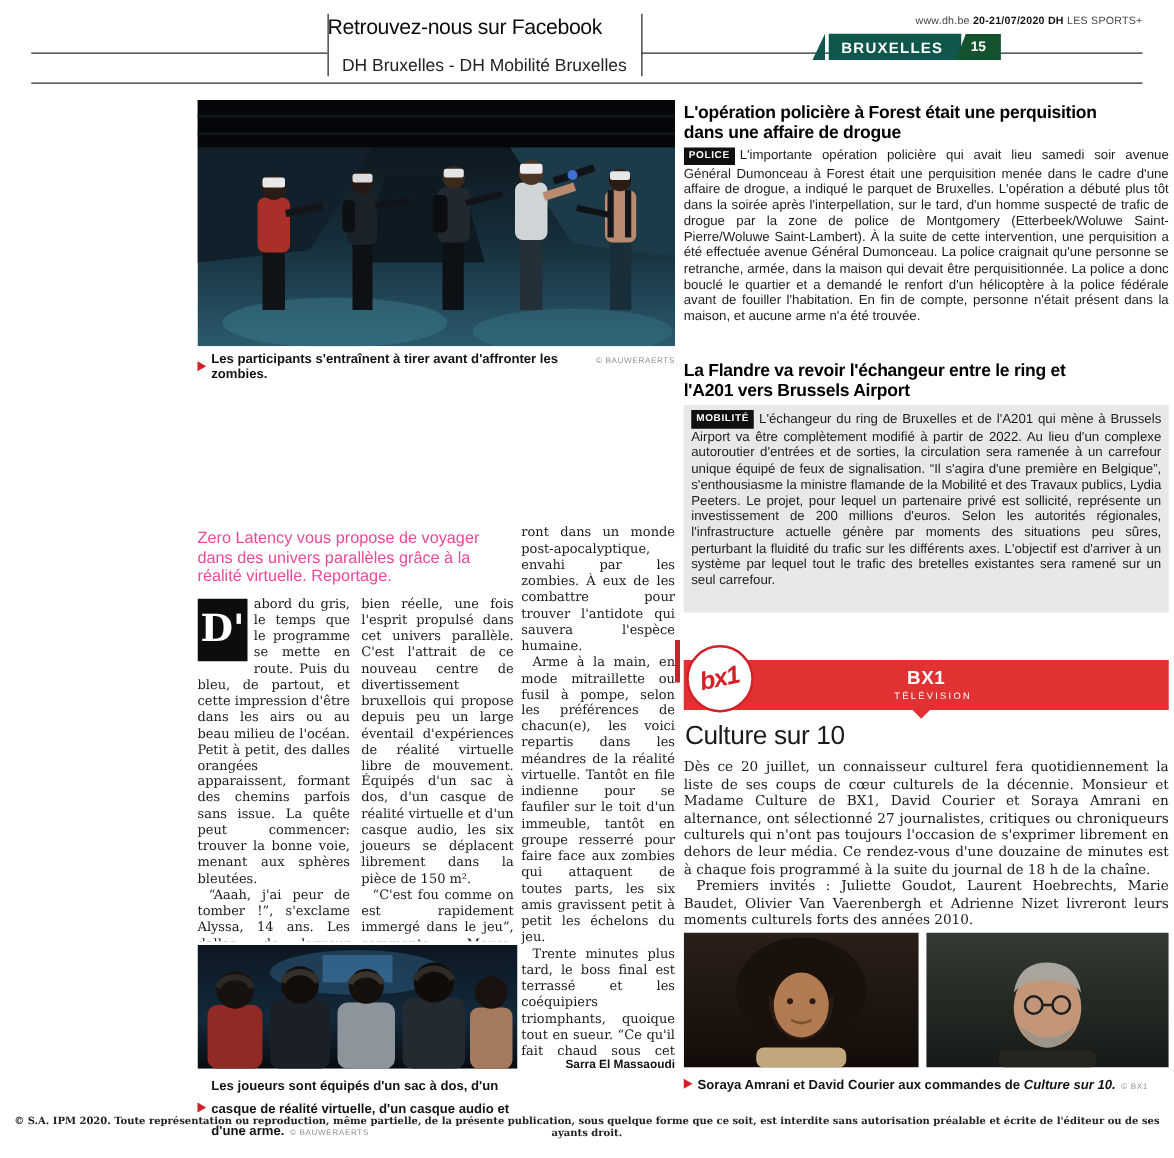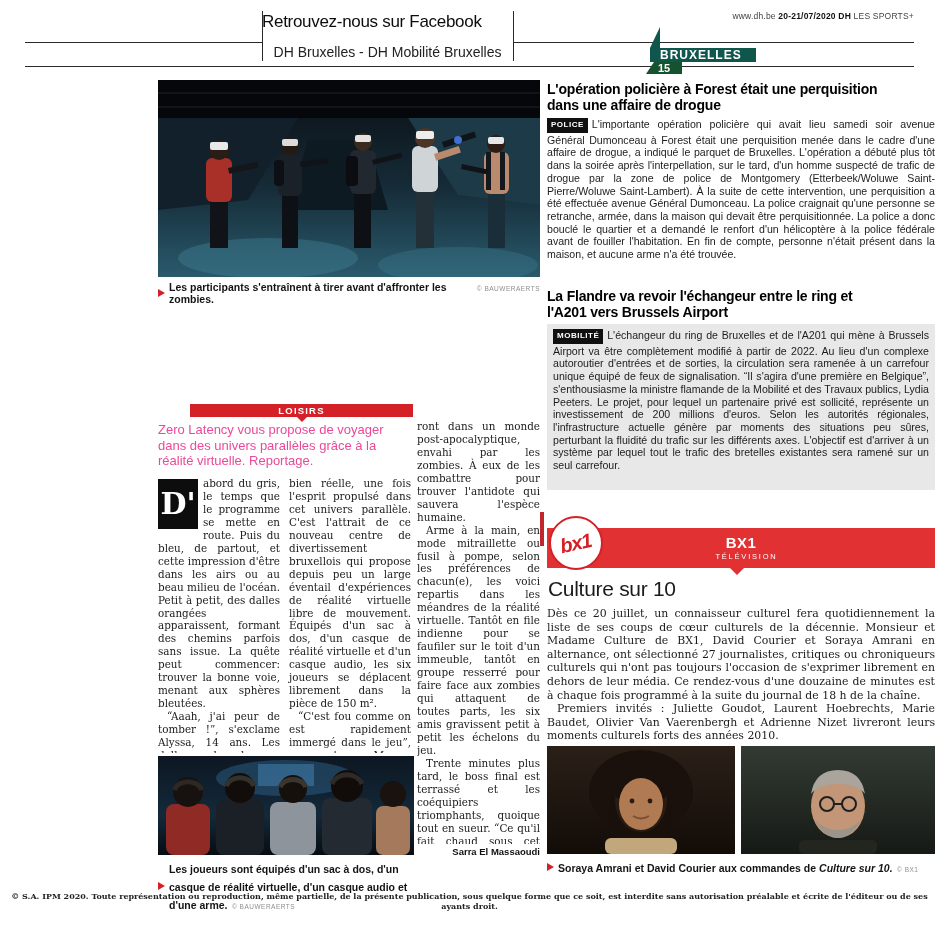--- a/index.html
+++ b/index.html
@@ -12,21 +12,21 @@
   
   .hrule { position:absolute; height:1px; background:#2a2a2a; }
   .vbar  { position:absolute; width:1px; background:#2a2a2a; }
   .fb-title { position:absolute; left:262px; top:12px; width:251px; 
               font-size:17px; font-weight:normal; letter-spacing:-0.3px; color:#0d0d0d; }
   .fb-sub   { position:absolute; left:256px; top:44px; width:263px; text-align:center;
               font-size:14px; color:#222; }
   .masthead { position:absolute; left:600px; top:11px; width:314px; text-align:right;
               font-size:8.5px; color:#444; letter-spacing:0.2px; }
   .masthead b { color:#111; }
-  .badge { position:absolute; left:650px; top:27px; height:21px; display:flex; align-items:stretch;flex-direction:column; }
+  .badge { position:absolute; left:650px; top:27px; height:21px; display:flex; align-items:stretch; }
   .badge-deco { width:0; height:0; border-bottom:21px solid #0f564c; border-left:10px solid transparent; margin-right:3px; }
   .badge-label { background:#0f564c; color:#fff; font-weight:bold; font-size:12px;
                  letter-spacing:1px; display:flex; align-items:center; padding:0 14px 0 10px; }
   .badge-num { background:#14532d; color:#fff; font-weight:bold; font-size:11px; width:36px;
                display:flex; align-items:center; justify-content:center;
                clip-path:polygon(8px 0, 100% 0, 100% 100%, 0 100%); margin-left:-4px; }
 
   
   .caption { display:flex; align-items:baseline; gap:4px; }
   .flag { width:0; height:0; border-left:7px solid #d42027; border-top:4px solid transparent;
@@ -188,24 +188,20 @@
     </g>
   </svg>
 
   <div class="abs caption" style="left:158px; top:281px; width:382px;">
     <span class="flag"></span>
     <span class="cap-text">Les participants s'entraînent à tirer avant d'affronter les zombies.</span>
     <span class="cap-credit">© BAUWERAERTS</span>
   </div>
 
 
-  <div class="kicker-wrap">
-    <div class="kicker">LOISIRS</div>
-    <div class="kicker-pt"></div>
-  </div>
 
   <div class="lead">Zero Latency vous propose de voyager dans des univers parallèles grâce à la réalité virtuelle. Reportage.</div>
 
   <div class="cols12">
     <div class="c bodycol">
       <p><span class="dropcap">D'</span><span>abord du gris, le temps que le programme se mette en route. Puis du bleu, de partout, et cette impression d'être dans les airs ou au beau milieu de l'océan. Petit à petit, des dalles orangées apparaissent, formant des chemins parfois sans issue. La quête peut commencer: trouver la bonne voie, menant aux sphères bleutées.</span></p>
       <p class="ind">“Aaah, j'ai peur de tomber !”, s'exclame Alyssa, 14 ans. Les dalles, de largeur suffisante, flottent en effet dans le vide. “Faut pas, rappelle-toi que tu es sur la terre ferme”, la rassure Cédric, son père. Dans l'espace sécurisé de la salle de jeux de Zero Latency, la sensation de vertige est pourtant</p>
     </div>
     <div class="c bodycol">
       <p>bien réelle, une fois l'esprit propulsé dans cet univers parallèle. C'est l'attrait de ce nouveau centre de divertissement bruxellois qui propose depuis peu un large éventail d'expériences de réalité virtuelle libre de mouvement. Équipés d'un sac à dos, d'un casque de réalité virtuelle et d'un casque audio, les six joueurs se déplacent librement dans la pièce de 150 m².</p>

